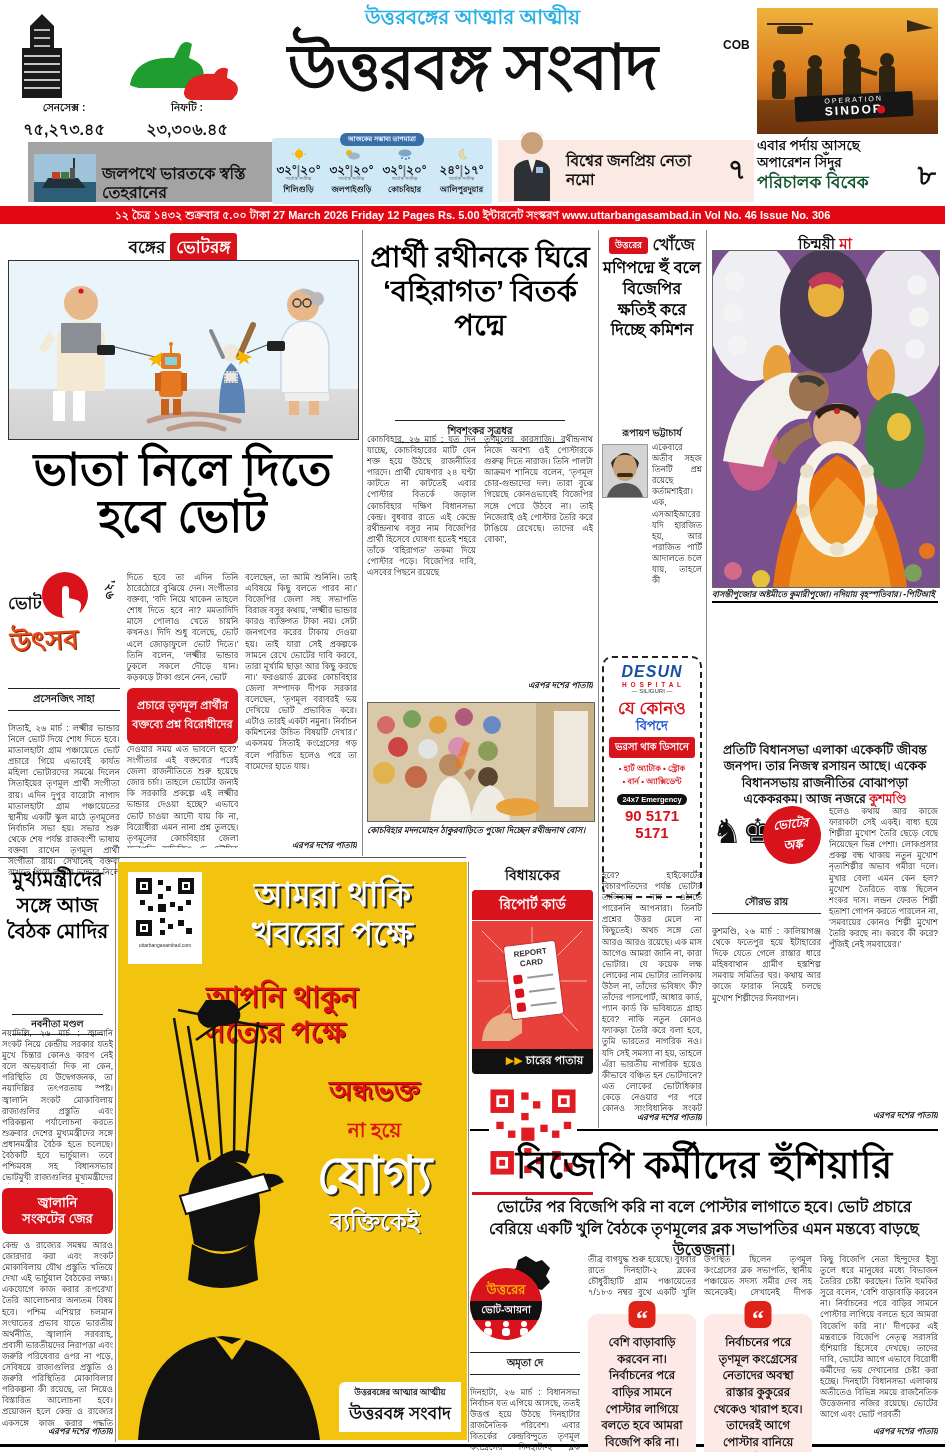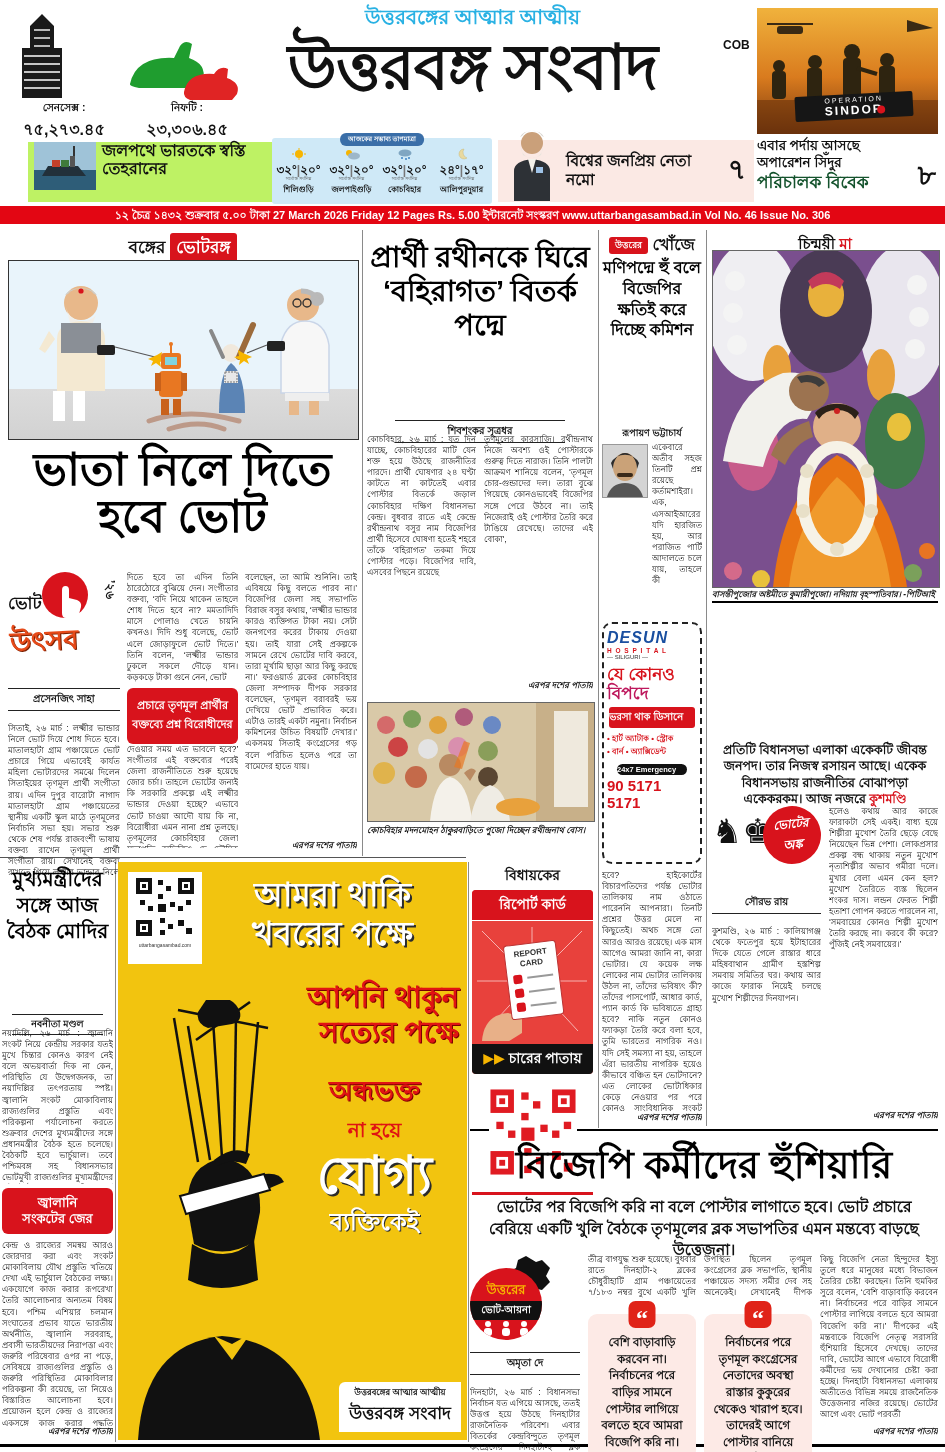--- a/index.html
+++ b/index.html
@@ -95,21 +95,21 @@
       </div>
     </div>
     <div style="position:relative;margin-top:4px">
       <div style="font-size:13.5px;font-weight:900;line-height:1.25">এবার পর্দায় আসছে</div>
       <div style="font-size:13.5px;font-weight:900;line-height:1.25">অপারেশন সিঁদুর</div>
       <div style="font-size:17px;font-weight:900;color:#14532d;line-height:1.25">পরিচালক বিবেক</div>
       <div class="abs pagenum" style="right:2px;top:16px">৮</div>
     </div>
   </div>
 
-  <div class="abs" style="left:28px;top:142px;width:288px;height:60px;background:#bef264;display:flex;align-items:flex-start;gap:6px;padding:0 6px;box-sizing:border-box">
+  <div class="abs" style="left:28px;top:142px;width:288px;height:60px;background:#a3a3a3;display:flex;align-items:flex-end;gap:6px;padding:0 6px;box-sizing:border-box">
     <svg width="62" height="48" viewBox="0 0 62 48">
       <rect width="62" height="28" fill="#9fc3d8"></rect>
         <rect y="28" width="62" height="20" fill="#2e5d78"></rect>
       <path d="M8 34 l6-10 h30 l8 10 z" fill="#22303a"></path>
       <rect x="18" y="18" width="8" height="7" fill="#c2402a"></rect>
         <rect x="27" y="18" width="8" height="7" fill="#3f7a3a"></rect>
       <rect x="36" y="14" width="5" height="11" fill="#555"></rect>
         <line x1="40" y1="4" x2="40" y2="14" stroke="#333" stroke-width="2"></line>
     </svg>
     <div style="font-size:16px;font-weight:900;line-height:1.15;flex:1">জলপথে ভারতকে স্বস্তি তেহরানের</div>
@@ -327,26 +327,26 @@
     <svg width="44" height="52" viewBox="0 0 44 52" style="float:left;margin:2px 4px 2px 0;border:1px solid #999">
       <rect width="44" height="52" fill="#d4d4d4"></rect>
       <ellipse cx="22" cy="22" rx="12" ry="14" fill="#caa278"></ellipse>
       <path d="M8 18 a15 13 0 0 1 28 0 l-2 6 a12 16 0 0 0-24 0z" fill="#2b2b2b"></path>
       <rect x="14" y="28" width="16" height="4" rx="2" fill="#3a2a1a"></rect>
       <path d="M4 52 q4-14 18-14 q14 0 18 14z" fill="#555"></path>
     </svg>
     <div class="body-txt" style="height:172px">একেবারে অতীব সহজ তিনটি প্রশ্ন রয়েছে কর্তামশাইরা। এক, এসআইআরের যদি হারজিত হয়, আর পরাজিত পার্টি আদালতে চলে যায়, তাহলে কী</div>
   </div>
 
-  <div class="abs" style="left:602px;top:622px;width:100px;height:242px;border:2px dashed #222;border-radius:10px;box-sizing:border-box;padding:5px 3px;background:#fff">
+  <div class="abs" style="left:602px;top:656px;width:100px;height:242px;border:2px dashed #222;border-radius:10px;box-sizing:border-box;text-align:center;padding:5px 3px;background:#fff">
     <div style="font-size:16px;font-weight:900;font-style:italic;color:#1a4fa0;letter-spacing:1px">DESUN</div>
     <div style="font-size:6.5px;font-weight:bold;color:#d8131c;letter-spacing:1px">H O S P I T A L</div>
     <div style="font-size:6px;color:#333">— SILIGURI —</div>
     <div style="font-size:17px;font-weight:900;color:#d8131c;margin-top:6px;line-height:1.1" able="false">যে কোনও</div>
-    <div style="font-size:17px;font-weight:900;color:#be185d;line-height:1.1">বিপদে</div>
+    <div style="font-size:13px;font-weight:900;color:#1d4ed8;line-height:1.1">বিপদে</div>
     <div style="background:#d8131c;color:#fff;font-size:10px;font-weight:900;border-radius:3px;margin:4px 2px;padding:2px 0">ভরসা থাক ডিসানে</div>
     <div style="font-size:8px;font-weight:900;color:#d8131c;margin-top:4px">• হার্ট অ্যাটাক • স্ট্রোক</div>
     <div style="font-size:8px;font-weight:900;color:#d8131c">• বার্ন • অ্যাক্সিডেন্ট</div>
     <div style="background:#111;color:#fff;font-size:7.5px;font-weight:bold;border-radius:8px;margin:6px 10px 2px;padding:1px 0">24x7 Emergency</div>
     <div style="font-size:15px;font-weight:900;color:#d8131c">90 5171 5171</div>
   </div>
 
   <div class="abs" style="left:602px;top:870px;width:100px;height:256px">
     <div class="body-txt" style="height:242px">হবে? হাইকোর্টের বিচারপতিদের পর্যন্ত ভোটার তালিকায় নাম ওঠাতে পারেননি আপনারা। তিনটি প্রশ্নের উত্তর মেলে না কিছুতেই। অথচ সঙ্গে তো আরও আরও রয়েছে। এক মাস আগেও আমরা জানি না, কারা ভোটার। যে কয়েক লক্ষ লোকের নাম ভোটার তালিকায় উঠল না, তাঁদের ভবিষ্যৎ কী? তাঁদের পাসপোর্ট, আধার কার্ড, প্যান কার্ড কি ভবিষ্যতে গ্রাহ্য হবে? নাকি নতুন কোনও ফ্যাকড়া তৈরি করে বলা হবে, তুমি ভারতের নাগরিক নও। যদি সেই সমস্যা না হয়, তাহলে এঁরা ভারতীয় নাগরিক হয়েও কীভাবে বঞ্চিত হন ভোটদানে? এত লোকের ভোটাধিকার কেড়ে নেওয়ার পর পরে কোনও সাংবিধানিক সংকট দেখা দেবে না তো নতুন সরকারের ক্ষেত্রে? অনেক বাতিল ন্যায্য ভোটার যে ইচ্ছে থাকলেও ভোটে দাঁড়াতে পারলেন না। এর থেকে বড় বঞ্চনা গণতন্ত্রে আর কী হতে পারে! এই সহজ প্রশ্নগুলো ঘুরে বেড়াচ্ছে বঞ্চিত নাগরিকদের উত্তপ্ত ভাবনায়। এবং মনে হচ্ছে, বিজেপির হয়ে পরোক্ষে কাজ করতে নেমে জাতীয় নির্বাচন কমিশন কর্তারা বড় ক্ষতি করে দিচ্ছেন বিজেপিরই।</div>
     <div class="cont body-txt" style="text-align:right">এরপর দশের পাতায়</div>
@@ -475,21 +475,21 @@
             <rect x="50" y="8" width="4" height="4"></rect>
             <rect x="8" y="50" width="4" height="4"></rect>
           </g>
       </svg>
       <div style="font-size:5px;color:#333">uttarbangasambad.com</div>
     </div>
     <div style="position:absolute;left:88px;top:14px;right:8px;text-align:center;color:#fff;font-weight:900;font-size:33px;line-height:1.18;text-shadow:2px 2px 0 #2b2b2b">
       <div>আমরা থাকি</div>
       <div>খবরের পক্ষে</div>
     </div>
-    <div style="position:absolute;left:88px;top:118px;right:8px;text-align:right;color:#e01313;font-weight:900;font-size:29px;line-height:1.2;text-shadow:1px 1px 0 #7a0000">
+    <div style="position:absolute;left:88px;top:118px;right:8px;text-align:left;color:#e01313;font-weight:900;font-size:29px;line-height:1.2;text-shadow:1px 1px 0 #7a0000">
       <div>আপনি থাকুন</div>
       <div>সত্যের পক্ষে</div>
     </div>
     <svg width="230" height="440" viewBox="0 0 230 440" style="position:absolute;left:0;bottom:0">
       <g stroke="#111" stroke-width="2.5" fill="none">
         <line x1="60" y1="10" x2="150" y2="28"></line>
           <line x1="78" y1="40" x2="132" y2="2"></line>
         <line x1="70" y1="26" x2="92" y2="160"></line>
           <line x1="95" y1="20" x2="104" y2="158"></line>
         <line x1="118" y1="16" x2="116" y2="156"></line>
@@ -541,21 +541,21 @@
               <rect x="42" y="66" width="9" height="9" rx="2"></rect>
               <rect x="42" y="80" width="9" height="9" rx="2"></rect>
             </g>
           <g stroke="#999" stroke-width="2">
               <line x1="56" y1="56" x2="82" y2="56"></line>
               <line x1="56" y1="70" x2="82" y2="70"></line>
               <line x1="56" y1="84" x2="82" y2="84"></line>
             </g>
         </g>
       </svg>
-      <div style="position:absolute;left:0;bottom:0;width:100%;background:#111;color:#fff;font-size:14px;font-weight:bold;padding:3px 0">
+      <div style="position:absolute;left:0;bottom:0;width:100%;background:#111;color:#fff;font-size:11px;font-weight:bold;padding:3px 12px">
         <span style="color:#f7b500">▶▶</span>
         <span>চারের পাতায়</span>
       </div>
     </div>
     <svg width="88" height="88" viewBox="0 0 60 60" style="margin-top:14px">
       <rect width="60" height="60" fill="#fff"></rect>
       <g fill="#e01b22">
         <rect x="1" y="1" width="16" height="16"></rect>
           <rect x="43" y="1" width="16" height="16"></rect>
           <rect x="1" y="43" width="16" height="16"></rect>

